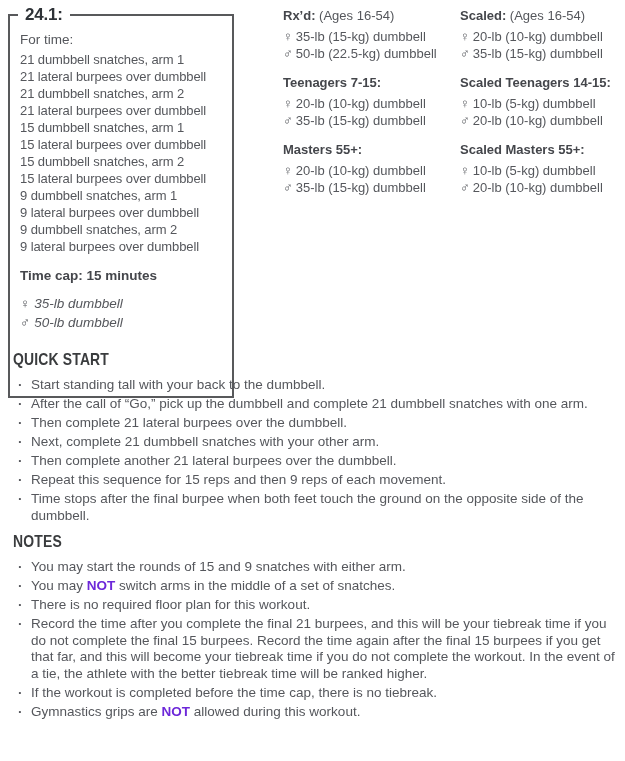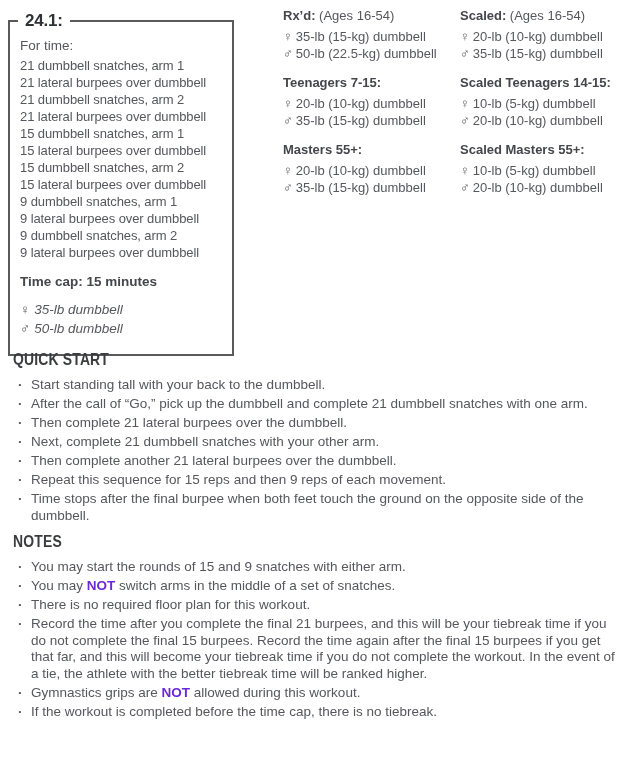--- a/index.html
+++ b/index.html
@@ -3,21 +3,21 @@
 <meta charset="utf-8">
 <style>
   html,body{margin:0;padding:0;background:#fff;}
   .page{
     position:relative;width:625px;height:761px;overflow:hidden;
     background:#fff;font-family:"Liberation Sans",sans-serif;color:#55575c;
   }
   
   .top{position:relative;height:332px;}
   .card{
-    position:absolute;left:8px;top:20px;width:226px;height:336px;
+    position:absolute;left:8px;top:14px;width:226px;height:384px;
     border:2px solid #58595b;box-sizing:border-box;padding:14px 22px 8px 10px;
   }
   .card-legend{
     position:absolute;top:-11px;left:8px;background:#fff;padding:0 7px;
     font-weight:700;font-size:17px;color:#2e3237;letter-spacing:-0.2px;
   }
   .card-intro{font-size:13.5px;color:#55575c;margin:2px 0 4px 0;}
   .movement{font-size:13px;line-height:17px;white-space:nowrap;letter-spacing:-0.1px;}
   .timecap{font-size:13.5px;font-weight:700;color:#44464b;margin:13px 0 11px 0;}
   .weight{font-size:13.5px;line-height:19px;font-style:italic;}
@@ -141,18 +141,18 @@
     </ul>
   </div>
 
   <div class="section sec-notes">
     <div class="h-wrap"><span class="h-cond">NOTES</span></div>
     <ul class="blist">
       <li><span>You may start the rounds of 15 and 9 snatches with either arm.</span><b></b><span></span></li>
       <li><span>You may </span><b>NOT</b><span> switch arms in the middle of a set of snatches.</span></li>
       <li><span>There is no required floor plan for this workout.</span><b></b><span></span></li>
       <li><span>Record the time after you complete the final 21 burpees, and this will be your tiebreak time if you do not complete the final 15 burpees. Record the time again after the final 15 burpees if you get that far, and this will become your tiebreak time if you do not complete the workout. In the event of a tie, the athlete with the better tiebreak time will be ranked higher.</span><b></b><span></span></li>
+      <li><span>If the workout is completed before the time cap, there is no tiebreak.</span><b></b><span></span></li>
       <li><span>Gymnastics grips are </span><b>NOT</b><span> allowed during this workout.</span></li>
-      <li><span>If the workout is completed before the time cap, there is no tiebreak.</span><b></b><span></span></li>
     </ul>
   </div>
 
 </div>
 
 </body></html>

